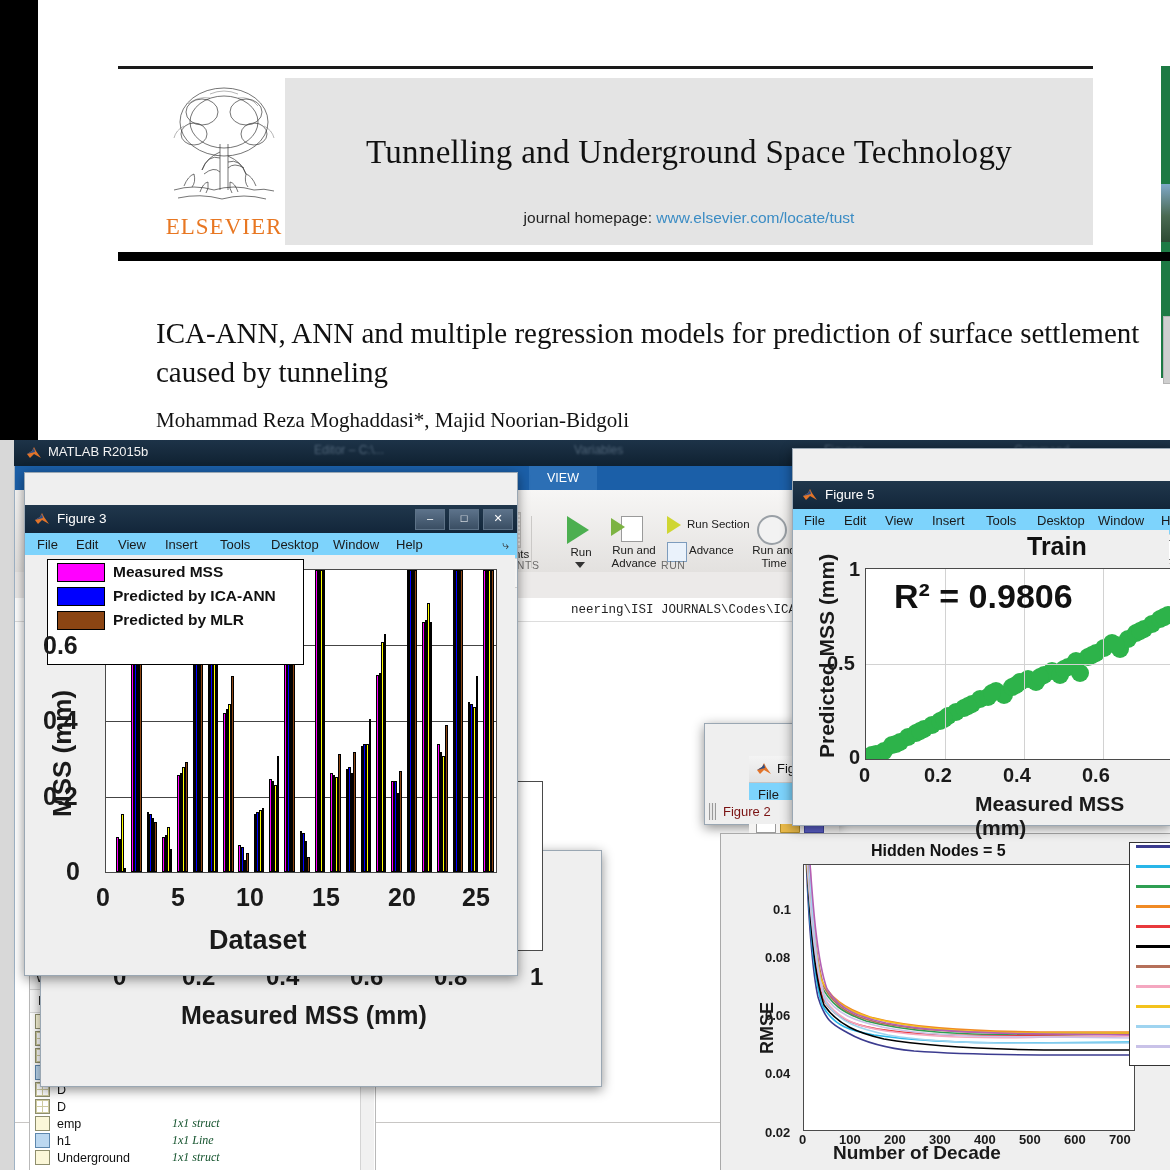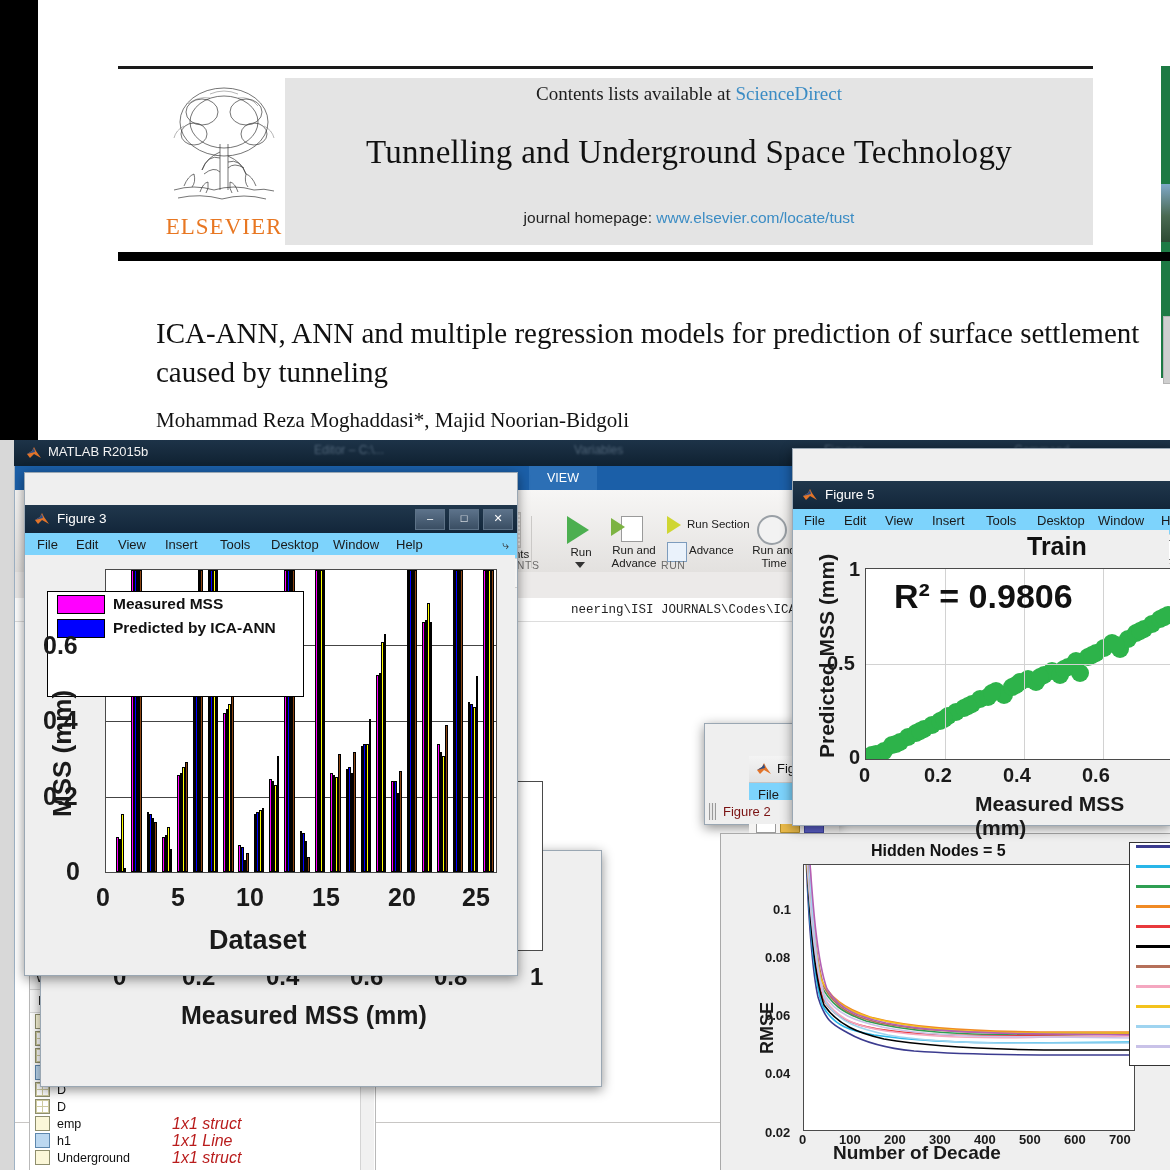--- a/index.html
+++ b/index.html
@@ -88,21 +88,21 @@
   .ws-colhdr{height:22px;background:#f7f7f7;border-bottom:1px solid #d8d8d8;font-size:12.5px;color:#222;
     line-height:22px;padding-left:8px;}
   .ws-row{height:17px;display:flex;align-items:center;font-size:12.5px;color:#111;padding-left:5px;}
   .ws-ico{width:13px;height:13px;margin-right:7px;border:1px solid #8e8e6d;background:#fbf7d8;flex:0 0 auto;}
   .ws-ico.grid{background:
     linear-gradient(#fbf7d8,#fbf7d8) padding-box;
     background-image:linear-gradient(to right,#cfcba0 1px,transparent 1px),linear-gradient(#cfcba0 1px,transparent 1px);
     background-size:6px 6px;}
   .ws-ico.cube{background:#bcd8f0;border-color:#5d87ad;}
   .ws-name{width:115px;}
-  .ws-val{color:#b91c1c;font-style:italic;font-size:16px;}
+  .ws-val{color:#14532d;font-style:italic;font-size:12px;font-family:Liberation Serif, serif;}
   .ws-scroll{position:absolute;right:1px;top:44px;width:13px;height:170px;background:#f1f1f1;border-left:1px solid #d4d4d4;}
 
   
   .fig{position:absolute;background:#efefef;border:1px solid #9aa7b3;box-shadow:0 3px 11px rgba(0,0,0,.45);}
   .fig-tb{height:28px;background:linear-gradient(#20374c,#12263a);position:relative;color:#fff;margin-top:32px;}
   .fig-tb .ttl{position:absolute;left:32px;top:6px;font-size:13.5px;}
   .fig-tb .ml-logo{left:9px;top:6px;}
   .winbtns{position:absolute;right:4px;top:4px;display:flex;gap:4px;}
   .winbtn{width:28px;height:19px;border:1px solid #5d7287;background:linear-gradient(#5c728a,#3a4e63);
     color:#fff;font-size:11px;line-height:17px;text-align:center;}
@@ -136,23 +136,20 @@
 <body>
 
 <div class="root">
 
   <div class="black-left"></div>
   <div class="paper">
 
     <div class="rule-top"></div>
     <div class="masthead"></div>
 
-    <div class="mh-contents">
-      <span>Contents lists available at </span><a href="#">ScienceDirect</a>
-    </div>
     <div class="mh-title">Tunnelling and Underground Space Technology</div>
     <div class="mh-home">
       <span>journal homepage: </span><a href="#">www.elsevier.com/locate/tust</a>
     </div>
 
     <div class="elsevier">
       <svg class="els-tree" viewBox="0 0 120 128">
         <g stroke="#3a3a3a" stroke-width="0.7" fill="none">
           <ellipse cx="60" cy="40" rx="44" ry="34"></ellipse>
           <ellipse cx="60" cy="40" rx="34" ry="26"></ellipse>
@@ -826,28 +823,32 @@
               <div class="bar" style="left: 293.19px; width: 2.6px; height: 100.67px; background: rgb(139, 69, 19);"></div>
               <div class="bar" style="left: 308.48px; width: 2.6px; height: 302px; background: rgb(139, 69, 19);"></div>
               <div class="bar" style="left: 323.78px; width: 2.6px; height: 249.73px; background: rgb(139, 69, 19);"></div>
               <div class="bar" style="left: 339.07px; width: 2.6px; height: 147.13px; background: rgb(139, 69, 19);"></div>
               <div class="bar" style="left: 354.36px; width: 2.6px; height: 302px; background: rgb(139, 69, 19);"></div>
               <div class="bar" style="left: 369.66px; width: 2.6px; height: 195.53px; background: rgb(139, 69, 19);"></div>
               <div class="bar" style="left: 384.95px; width: 2.6px; height: 302px; background: rgb(139, 69, 19);"></div>
             </div>
         </div>
 
-        <div class="legend-box" style="left:22px;top:4px;width:255px;height:104px;margin-top:32px;">
+        <div class="legend-box" style="left:22px;top:4px;width:255px;height:104px;">
           <div class="lg-row">
             <span class="lg-sw" style="background:#FF00FF;"></span>
             <span class="lg-tx">Measured MSS</span>
           </div>
           <div class="lg-row">
             <span class="lg-sw" style="background:#0000FF;"></span>
             <span class="lg-tx">Predicted by ICA-ANN</span>
+          </div>
+          <div class="lg-row">
+            <span class="lg-sw" style="background:#8B4513;"></span>
+            <span class="lg-tx">Predicted by MLR</span>
           </div>
         </div>
 
         <div class="axlbl rot" style="left:22px;top:262px;font-size:26px;">MSS (mm)</div>
         <div class="axlbl" style="left:184px;top:370px;font-size:27px;">Dataset</div>
 
         <div class="tick" style="left:41px;top:302px;font-size:25px;">0</div>
         <div class="tick" style="left:18px;top:227px;font-size:25px;">0.2</div>
         <div class="tick" style="left:18px;top:151px;font-size:25px;">0.4</div>
         <div class="tick" style="left:18px;top:76px;font-size:25px;">0.6</div>

